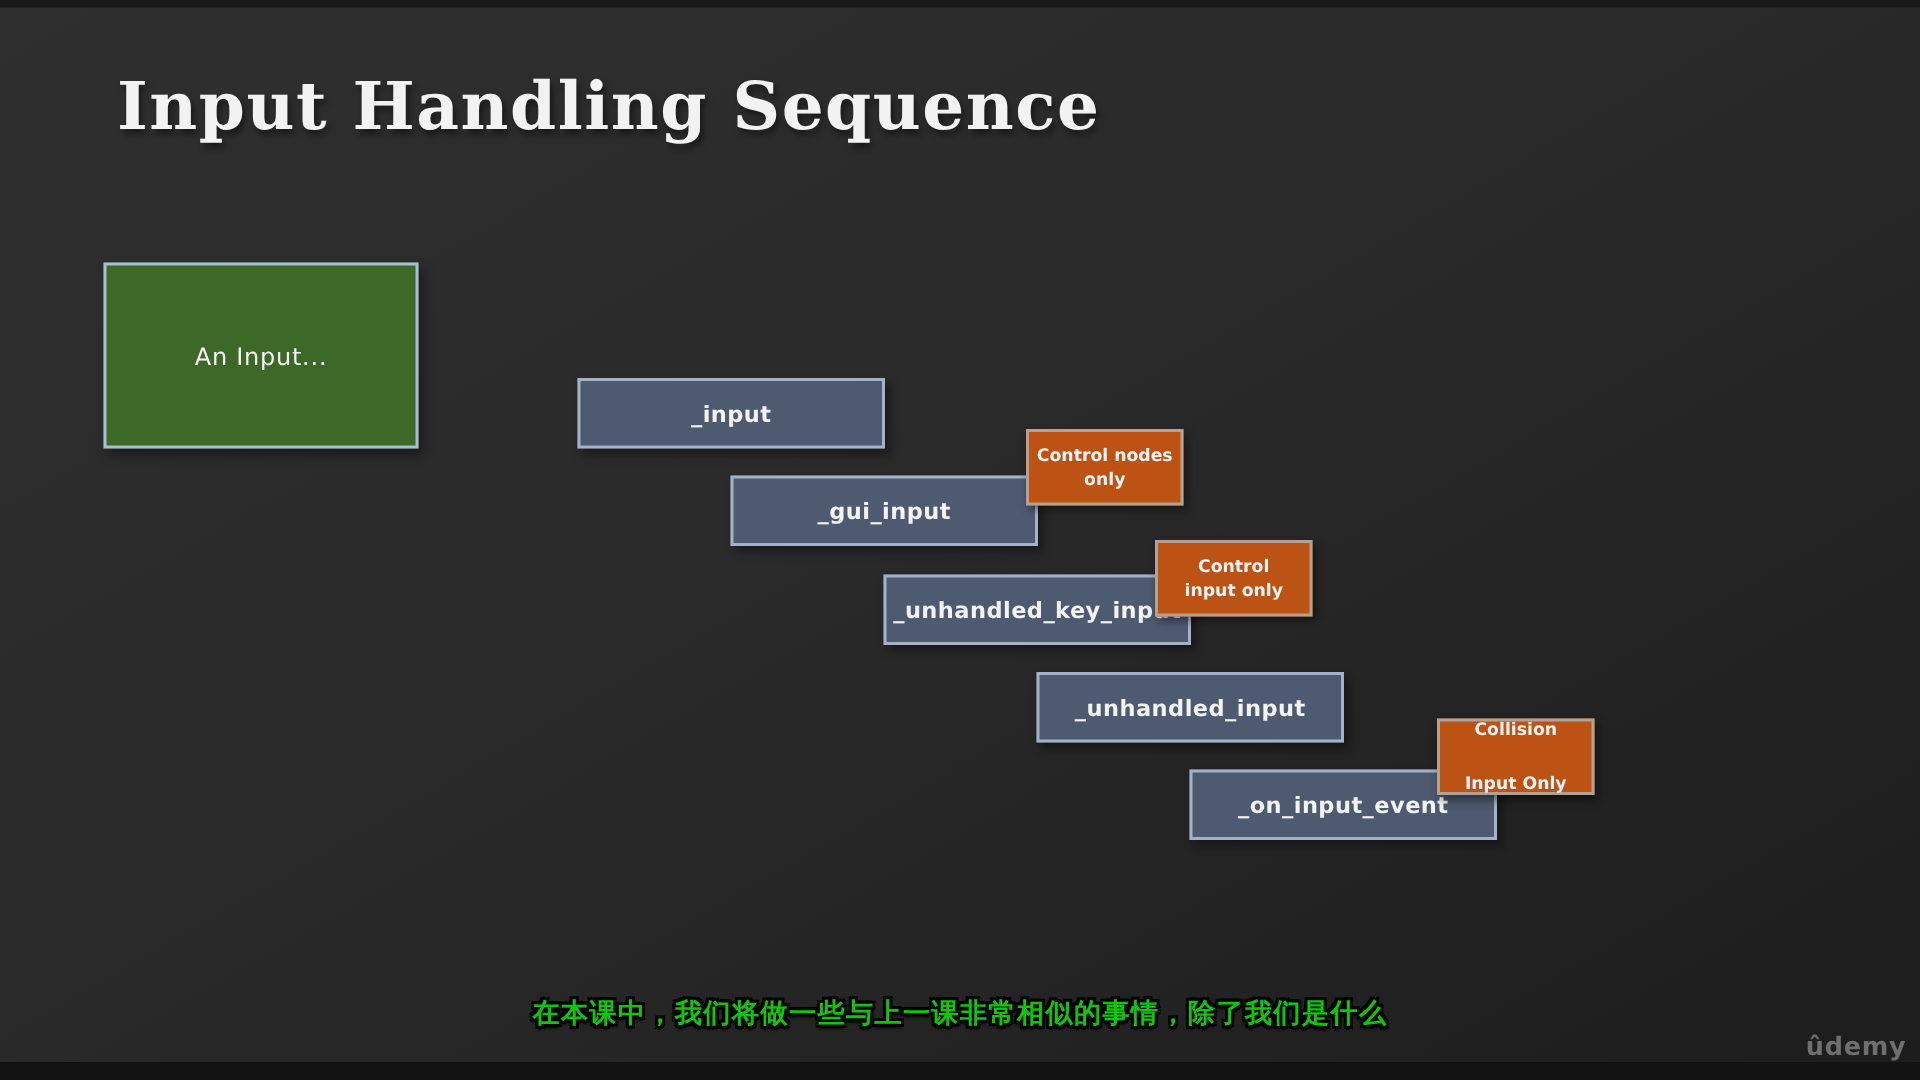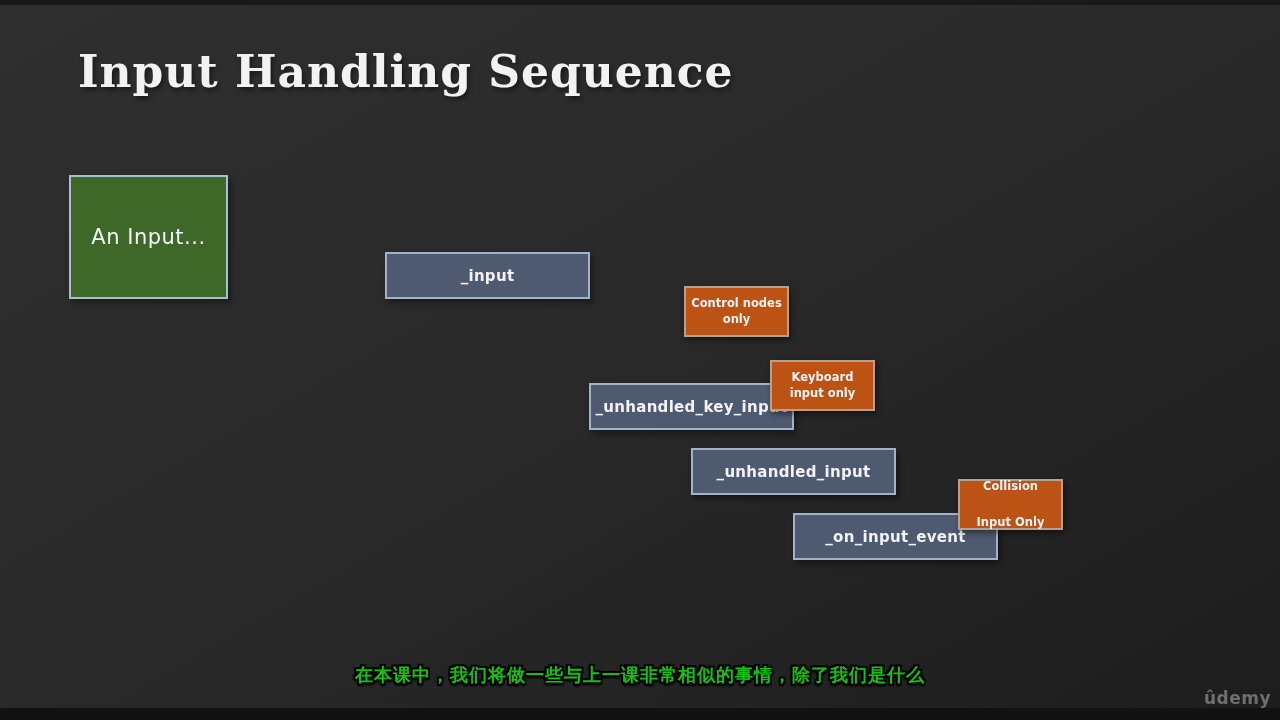--- a/index.html
+++ b/index.html
@@ -21,23 +21,23 @@
     font-family:"DejaVu Serif", serif; font-weight:bold;
     font-size:44px; letter-spacing:1px; color:#f2f2f2;
     text-shadow:2px 3px 4px rgba(0,0,0,0.45);
   }
   .box {
     position:absolute; box-sizing:border-box;
     display:flex; align-items:center; justify-content:center;
     color:#f3f3f6; text-align:center;
   }
   .start-box {
-    left:69px; top:175px; width:159px; height:124px;
+    left:69px; top:175px; width:210px; height:124px;
     background:#3e6827; border:2px solid #a7bfd1;
-    font-size:21px; letter-spacing:0.5px;
+    font-size:16px; letter-spacing:0.5px;
     box-shadow:3px 4px 7px rgba(0,0,0,0.4);
   }
   .step {
     width:205px; height:47px;
     background:#4d5a70; border:2px solid #a3b2c8;
     font-size:15px; font-weight:bold; letter-spacing:0.3px;
     box-shadow:3px 4px 6px rgba(0,0,0,0.38);
     z-index:1;
   }
   .step-1 { left:385px; top:252px; }
@@ -81,36 +81,39 @@
 
   <h1 class="title">Input Handling Sequence</h1>
 
   <div class="box start-box">
     <span>An Input...</span>
   </div>
 
   <div class="box step step-1">
     <span>_input</span>
   </div>
+  <div class="box step step-2">
+    <span>_gui_input</span>
+  </div>
   <div class="box step step-3">
     <span>_unhandled_key_input</span>
   </div>
   <div class="box step step-4">
     <span>_unhandled_input</span>
   </div>
   <div class="box step step-5">
     <span>_on_input_event</span>
   </div>
 
   <div class="box note note-1">
     <span>Control nodes</span>
     <span>only</span>
   </div>
   <div class="box note note-2">
-    <span>Keyboard</span>
+    <span>Control</span>
     <span>input only</span>
   </div>
   <div class="box note note-3">
     <span>Collision</span>
     <span>Input Only</span>
   </div>
 
   <div class="subtitle">在本课中，我们将做一些与上一课非常相似的事情，除了我们是什么</div>
 
   <div class="watermark">ûdemy</div>

